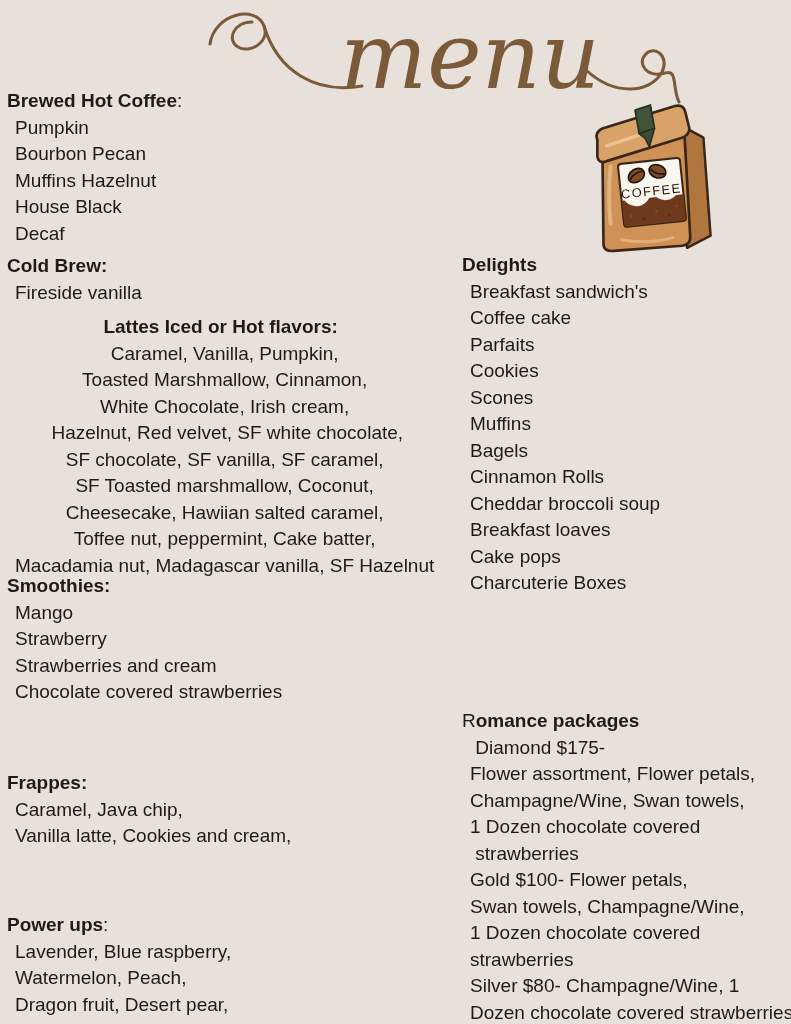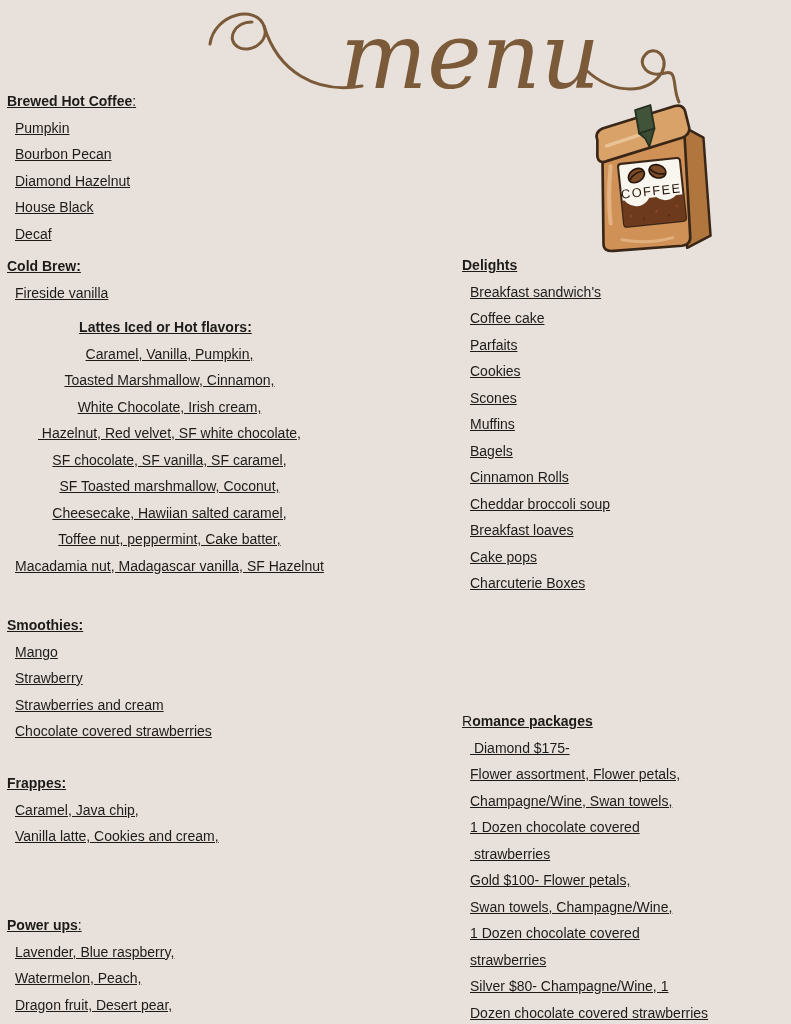--- a/index.html
+++ b/index.html
@@ -6,33 +6,32 @@
   .page{
     position:relative;
     width:791px;height:1024px;
     background:#e8e1db;
     font-family:"Liberation Sans",sans-serif;
     color:#1d1b19;
     overflow:hidden;
   }
   .section{
     position:absolute;
-    font-size:14px;
+    font-size:19px;
     line-height:26.5px;
     white-space:pre;
-    text-decoration:underline;
   }
   .section .heading b{font-weight:700;}
   .section .heading span{font-weight:400;}
   .item{font-weight:400;margin-left:8px;}
   
   .ls0{left:7px;top:88px;}
   .ls1{left:7px;top:253px;}
   .ls2{left:7px;top:314px;text-align:center;}
-  .ls3{left:7px;top:612px;}
+  .ls3{left:7px;top:573px;}
   .ls4{left:7px;top:770px;}
   .ls5{left:7px;top:912px;}
   .rs0{left:462px;top:252px;}
   .rs1{left:462px;top:708px;}
   .title-svg{position:absolute;left:198px;top:0px;}
   .bag-svg{position:absolute;left:589px;top:103px;}
   .script-text{
     font-family:"DejaVu Serif",serif;
     font-style:italic;
   }
@@ -85,21 +84,21 @@
         <path d="M 9.5,13 Q 17,9 24.5,13" fill="none" stroke="#241408" stroke-width="1.6"></path>
       </g>
       <g transform="rotate(24 38 11)">
         <ellipse cx="38" cy="11" rx="8.5" ry="6.3" fill="#7c4b27" stroke="#241408" stroke-width="1.6"></ellipse>
         <path d="M 30.5,11 Q 38,15 45.5,11" fill="none" stroke="#241408" stroke-width="1.6"></path>
       </g>
       <text x="30" y="34" text-anchor="middle" font-size="12.5" letter-spacing="1.5" fill="#241408" font-family="Liberation Sans, sans-serif">COFFEE</text>
     </g>
   </svg>
 
-  <div class="section ls0"><div class="heading"><span></span><b>Brewed Hot Coffee</b><span>:</span></div><div class="item">Pumpkin</div><div class="item">Bourbon Pecan</div><div class="item">Diamond Hazelnut</div><div class="item">House Black</div><div class="item">Decaf</div></div>
+  <div class="section ls0"><div class="heading"><span></span><b>Brewed Hot Coffee</b><span>:</span></div><div class="item">Pumpkin</div><div class="item">Bourbon Pecan</div><div class="item">Muffins Hazelnut</div><div class="item">House Black</div><div class="item">Decaf</div></div>
   <div class="section ls1"><div class="heading"><span></span><b>Cold Brew:</b><span></span></div><div class="item">Fireside vanilla</div></div>
   <div class="section ls2"><div class="heading"><span></span><b>Lattes Iced or Hot flavors:</b><span></span></div><div class="item">Caramel, Vanilla, Pumpkin,</div><div class="item">Toasted Marshmallow, Cinnamon,</div><div class="item">White Chocolate, Irish cream,</div><div class="item"> Hazelnut, Red velvet, SF white chocolate,</div><div class="item">SF chocolate, SF vanilla, SF caramel,</div><div class="item">SF Toasted marshmallow, Coconut,</div><div class="item">Cheesecake, Hawiian salted caramel,</div><div class="item">Toffee nut, peppermint, Cake batter,</div><div class="item">Macadamia nut, Madagascar vanilla, SF Hazelnut</div></div>
   <div class="section ls3"><div class="heading"><span></span><b>Smoothies:</b><span></span></div><div class="item">Mango</div><div class="item">Strawberry</div><div class="item">Strawberries and cream</div><div class="item">Chocolate covered strawberries</div></div>
   <div class="section ls4"><div class="heading"><span></span><b>Frappes:</b><span></span></div><div class="item">Caramel, Java chip,</div><div class="item">Vanilla latte, Cookies and cream,</div></div>
   <div class="section ls5"><div class="heading"><span></span><b>Power ups</b><span>:</span></div><div class="item">Lavender, Blue raspberry,</div><div class="item">Watermelon, Peach,</div><div class="item">Dragon fruit, Desert pear,</div><div class="item">Coconut and Violet</div></div>
   <div class="section rs0"><div class="heading"><span></span><b>Delights</b><span></span></div><div class="item">Breakfast sandwich's</div><div class="item">Coffee cake</div><div class="item">Parfaits</div><div class="item">Cookies</div><div class="item">Scones</div><div class="item">Muffins</div><div class="item">Bagels</div><div class="item">Cinnamon Rolls</div><div class="item">Cheddar broccoli soup</div><div class="item">Breakfast loaves</div><div class="item">Cake pops</div><div class="item">Charcuterie Boxes</div></div>
   <div class="section rs1"><div class="heading"><span>R</span><b>omance packages</b><span></span></div><div class="item"> Diamond $175-</div><div class="item">Flower assortment, Flower petals,</div><div class="item">Champagne/Wine, Swan towels,</div><div class="item">1 Dozen chocolate covered</div><div class="item"> strawberries</div><div class="item">Gold $100- Flower petals,</div><div class="item">Swan towels, Champagne/Wine,</div><div class="item">1 Dozen chocolate covered</div><div class="item">strawberries</div><div class="item">Silver $80- Champagne/Wine, 1</div><div class="item">Dozen chocolate covered strawberries</div></div>
 
 </div>
 

